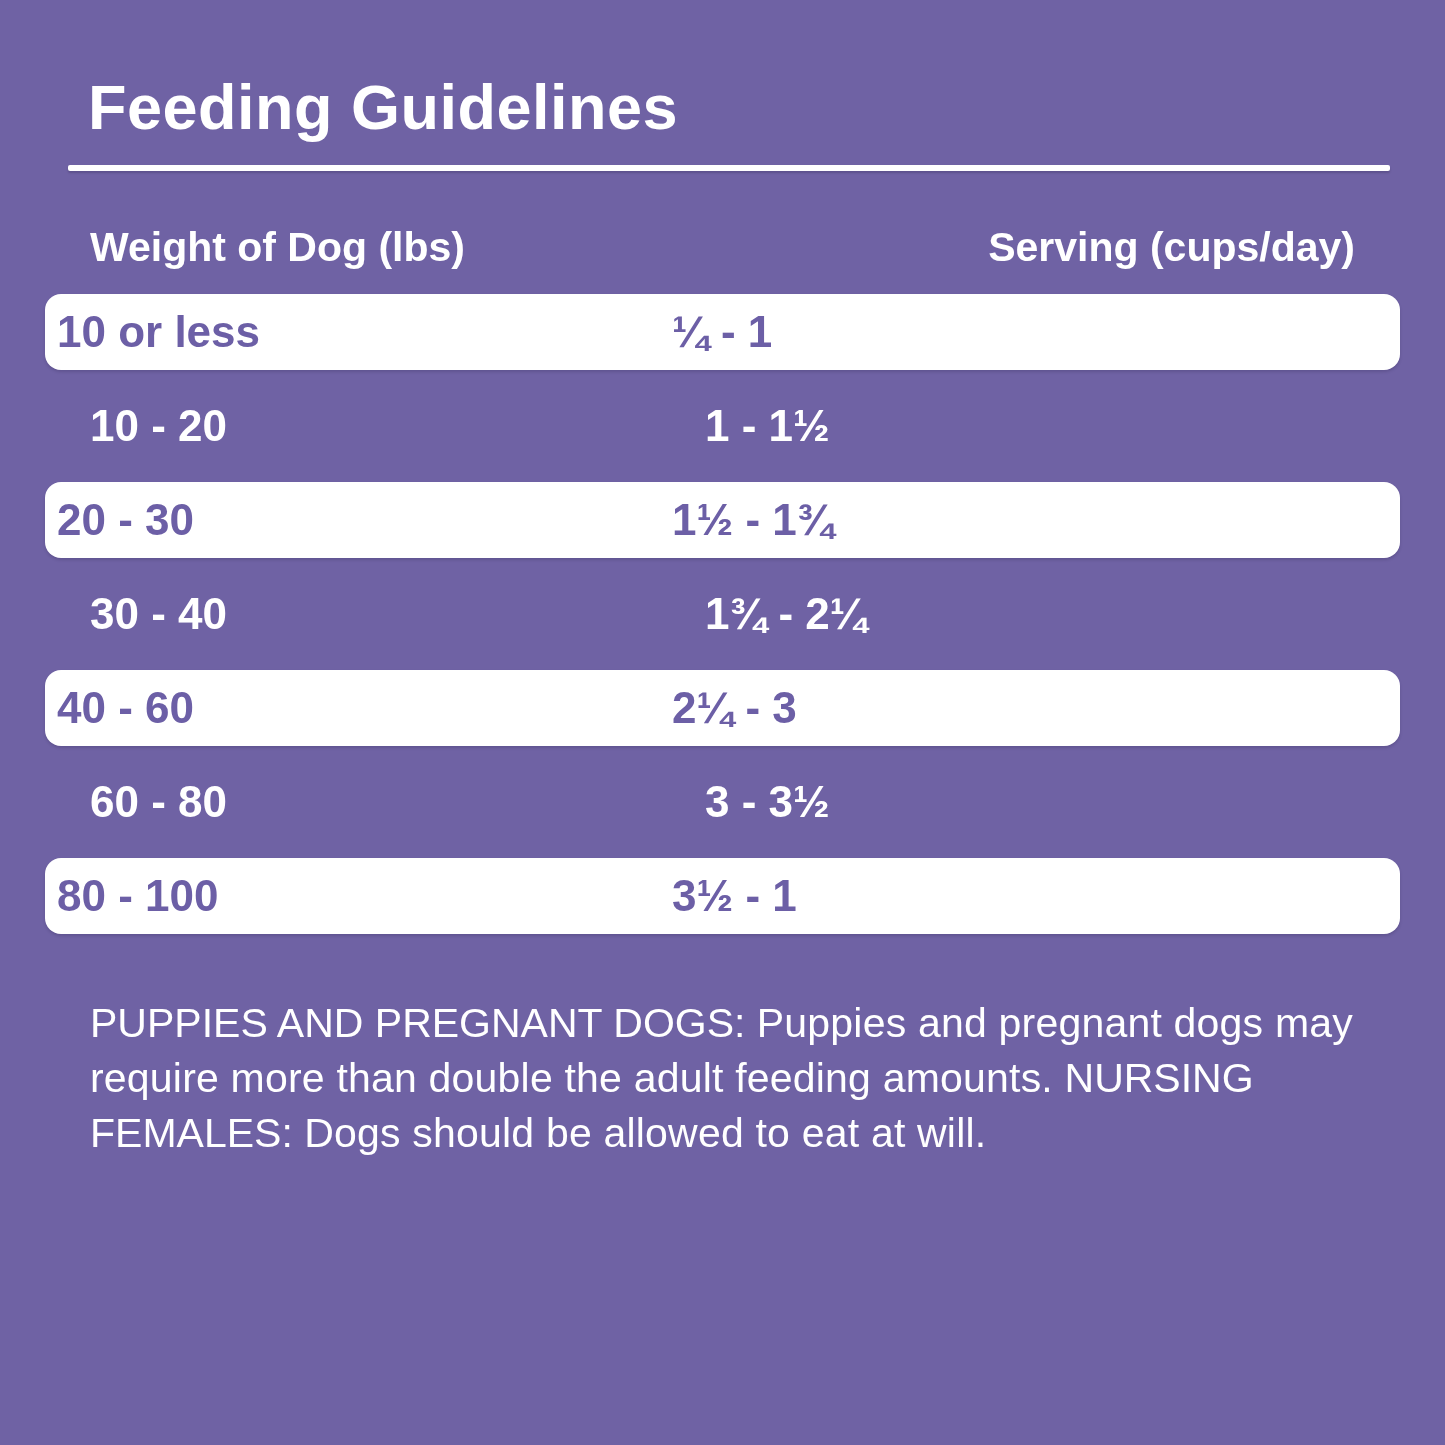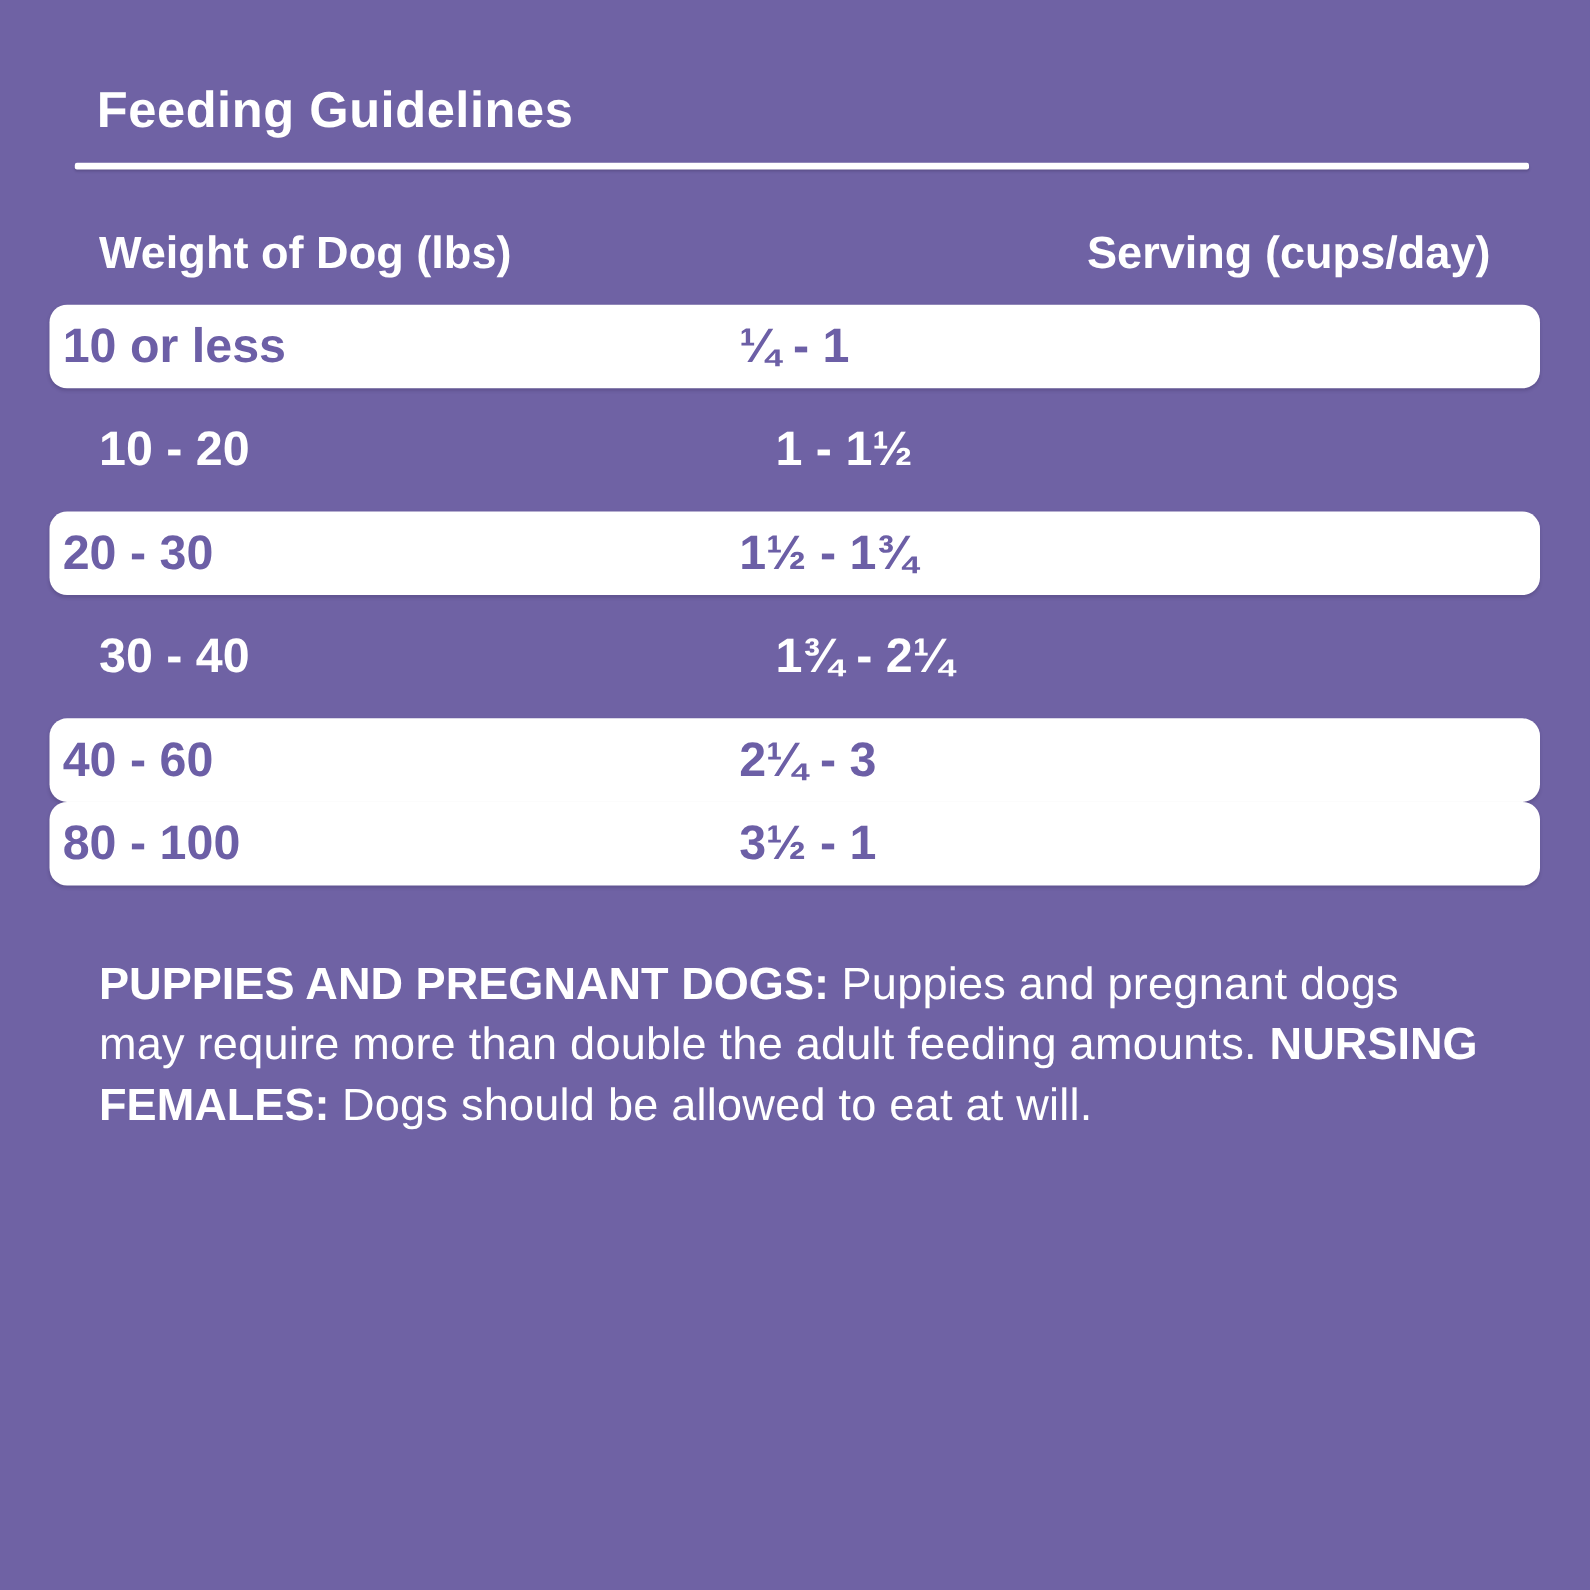--- a/index.html
+++ b/index.html
@@ -14,21 +14,21 @@
     height: 1445px;
     overflow: hidden;
   }
   body {
     background: var(--bg);
     font-family: "Liberation Sans", sans-serif;
     color: var(--text-white);
   }
   .page-title {
     margin: 76px 90px 0 88px;
-    font-size: 46px;
+    font-size: 63px;
     font-weight: bold;
     letter-spacing: 0.5px;
     color: var(--text-white);
     line-height: 1;
   }
   .title-rule {
     height: 6px;
     background: var(--text-white);
     margin: 26px 55px 0 68px;
     border-radius: 2px;
@@ -68,21 +68,21 @@
   }
   .cell-weight { width: 615px; flex: 0 0 auto; }
   .cell-serving { flex: 1 1 auto; }
   .footer-note {
     margin: 62px 85px 0 90px;
     font-size: 41px;
     line-height: 55px;
     color: var(--text-white);
     letter-spacing: 0.2px;
   }
-  .footer-note .seg-bold { font-weight: bold; letter-spacing: 0; }
+  .footer-note .seg-bold { font-weight: normal; letter-spacing: 0; }
 </style>
 </head>
 <body>
 
 <h1 class="page-title">Feeding Guidelines</h1>
 
 <div class="title-rule"></div>
 
 <div class="col-headers">
   <div class="col-weight">Weight of Dog (lbs)</div>
@@ -108,20 +108,24 @@
   <div class="feeding-row row-purple">
     <div class="cell-weight">30 - 40</div>
     <div class="cell-serving">1¾ - 2¼</div>
   </div>
 
   <div class="feeding-row row-white">
     <div class="cell-weight">40 - 60</div>
     <div class="cell-serving">2¼ - 3</div>
   </div>
 
+  <div class="feeding-row row-purple">
+    <div class="cell-weight">60 - 80</div>
+    <div class="cell-serving">3 - 3½</div>
+  </div>
 
   <div class="feeding-row row-white">
     <div class="cell-weight">80 - 100</div>
     <div class="cell-serving">3½ - 1</div>
   </div>
 </div>
 
 <p class="footer-note"><span class="seg-bold">PUPPIES AND PREGNANT DOGS: </span><span class="seg-regular">Puppies and pregnant dogs may require more than double the adult feeding amounts. </span><span class="seg-bold">NURSING FEMALES: </span><span class="seg-regular">Dogs should be allowed to eat at will.</span></p>
 
 </body></html>

